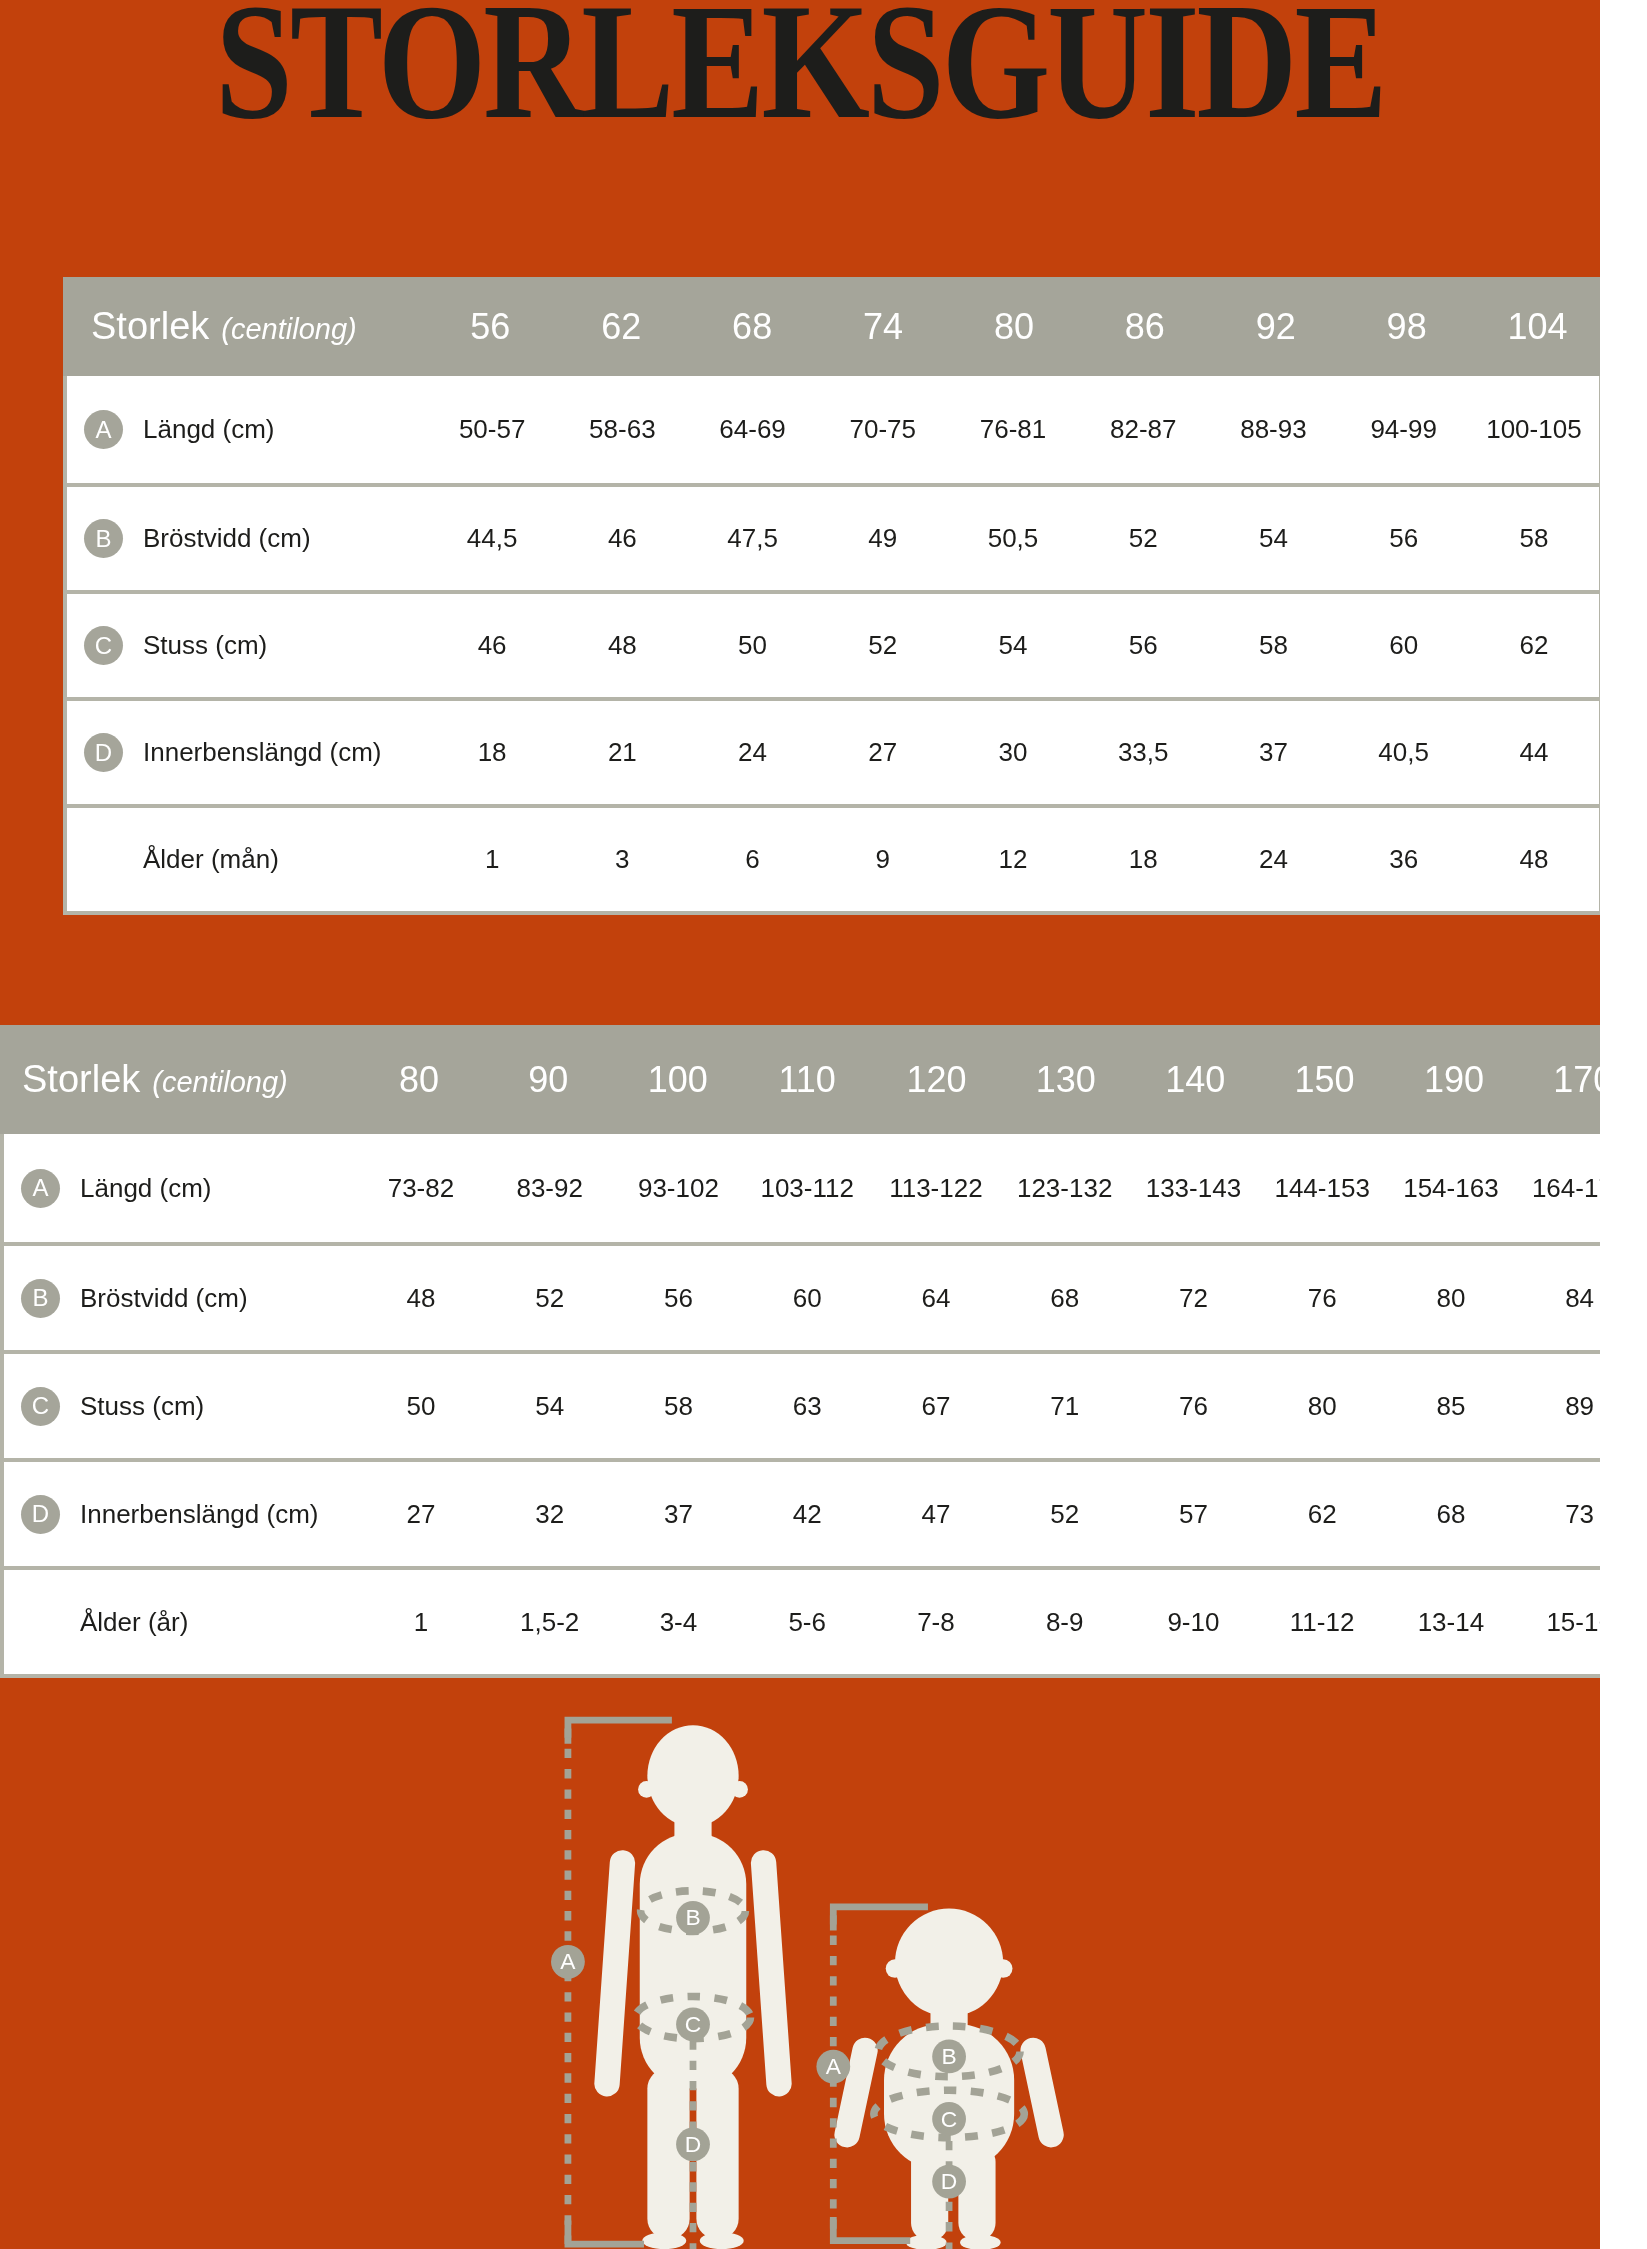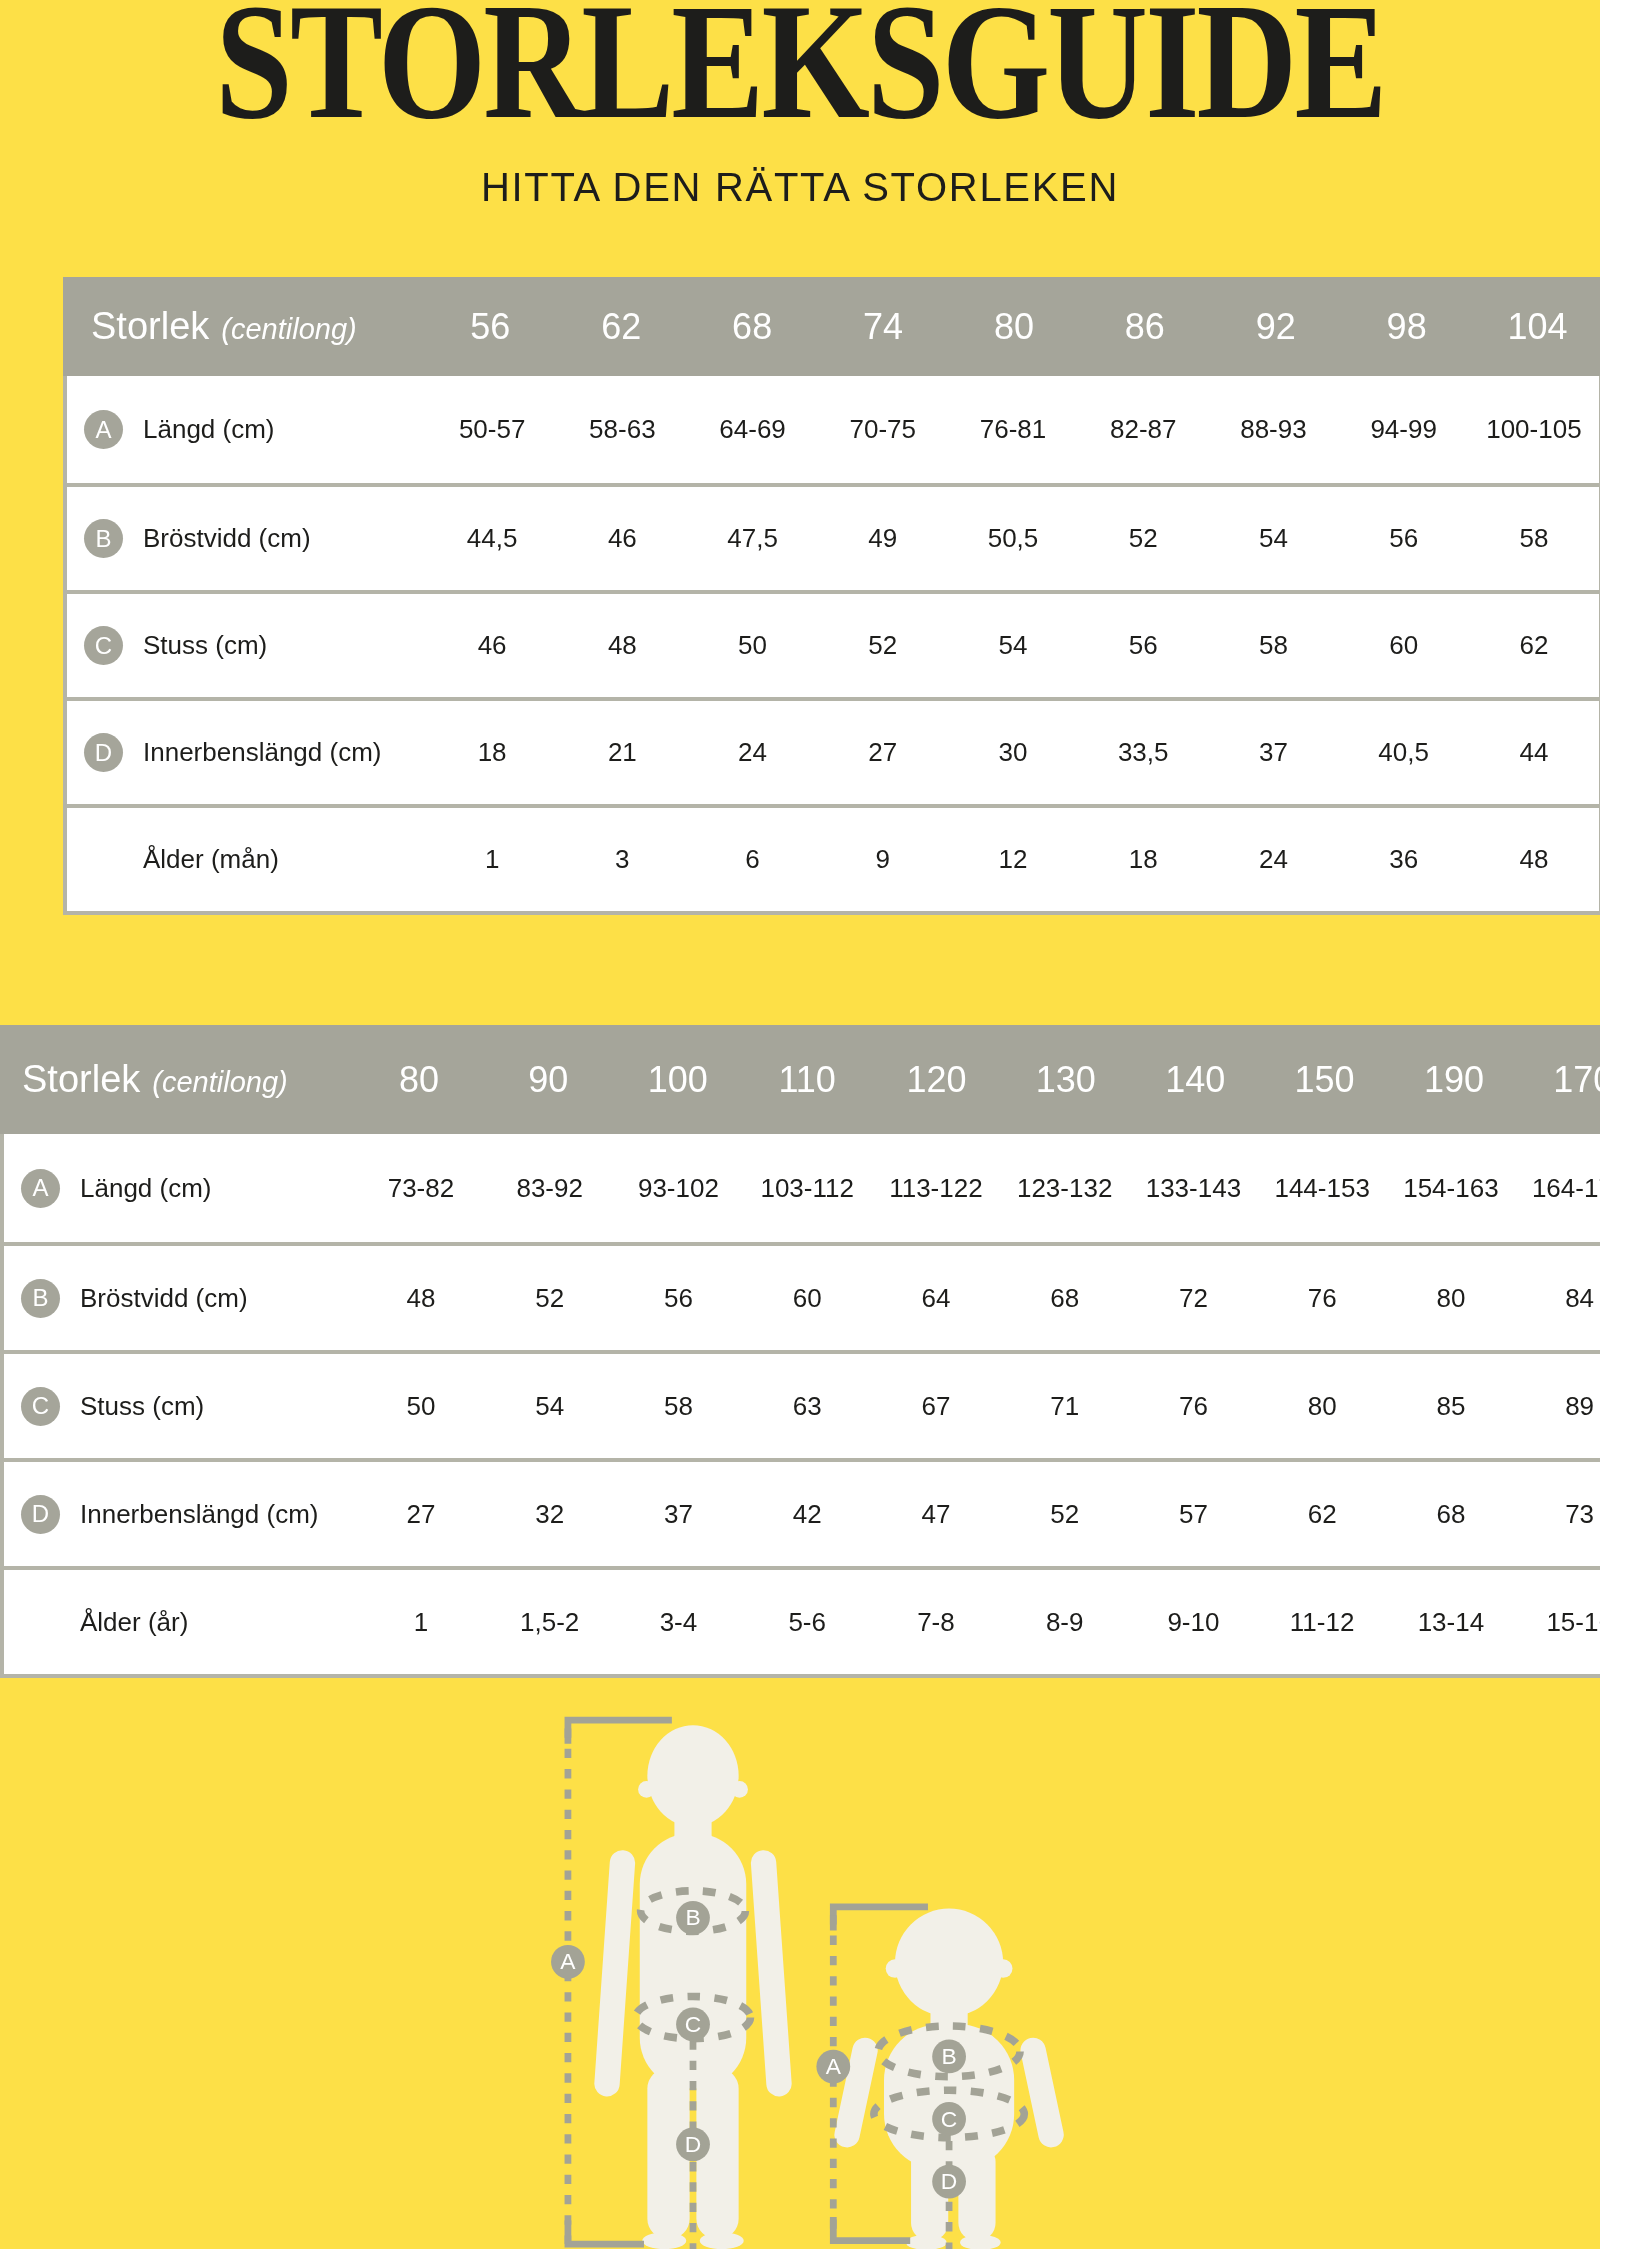--- a/index.html
+++ b/index.html
@@ -1,17 +1,17 @@
 <!DOCTYPE html>
 <html style="font-size:13.5px"><head>
 <meta charset="utf-8">
 <style>
   html,body{margin:0;padding:0;background:#ffffff;}
   .page{
-    position:relative;width:1600px;height:2250px;background:#fde047;overflow:hidden;
+    position:relative;width:1600px;height:2250px;background:#c2410c;overflow:hidden;
     font-family:"Liberation Sans", sans-serif;color:#1d1d1b;
   }
   
   .title-wrap{position:absolute;top:-22px;left:0;width:100%;text-align:center;}
   .page-title{
     display:inline-block;font-family:"Liberation Serif", serif;font-weight:bold;
     font-size:166px;line-height:1;letter-spacing:-3.4px;transform:scaleX(0.84);transform-origin:center;
     white-space:nowrap;
   }
   .subtitle{
@@ -62,21 +62,20 @@
   }
 </style>
 </head>
 <body>
 
 <div class="page">
 
   <div class="title-wrap">
     <span class="page-title">STORLEKSGUIDE</span>
   </div>
-  <div class="subtitle">HITTA DEN RÄTTA STORLEKEN</div>
 
   <div id="table-infant" class="size-table">
       <div class="st-header" style="grid-template-columns: 23.5% repeat(9, 1fr);">
         <div class="h-labelcell">
           <span class="h-label">Storlek</span>
           <span class="h-unit">(centilong)</span>
         </div>
         <div class="h-size">56</div>
         <div class="h-size">62</div>
         <div class="h-size">68</div>

